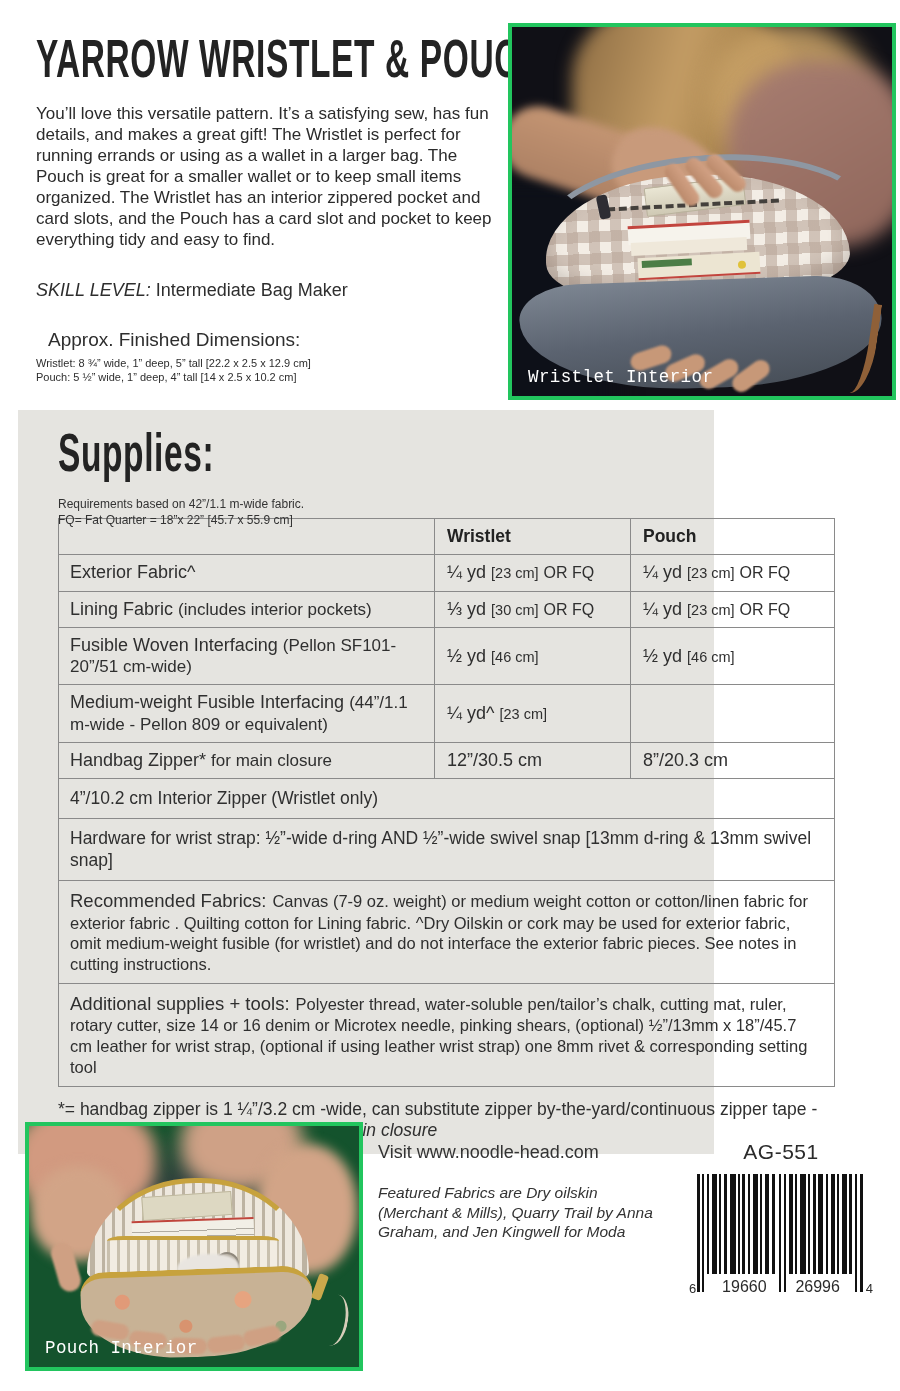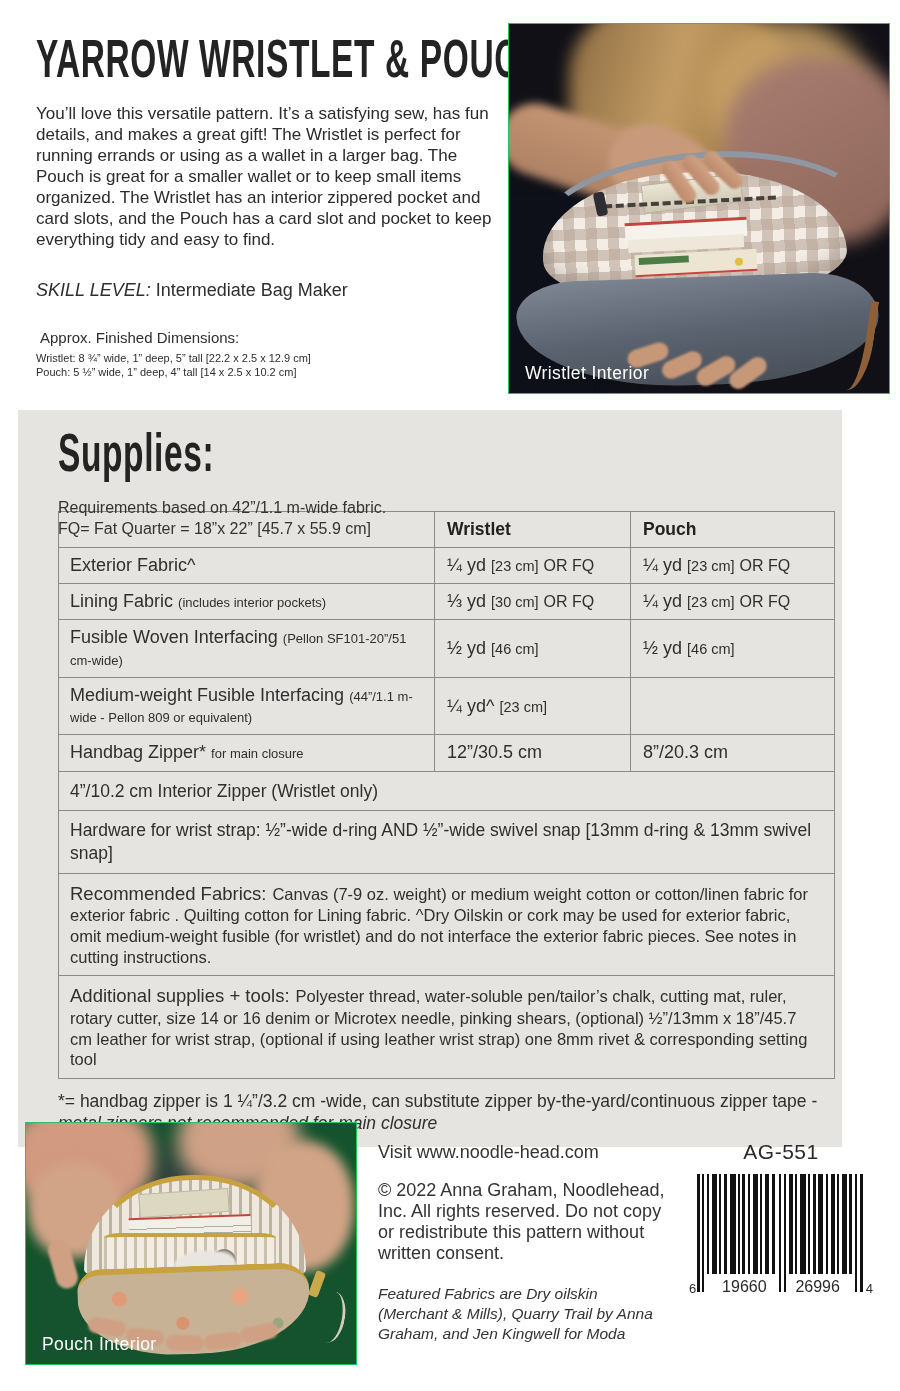--- a/index.html
+++ b/index.html
@@ -10,25 +10,25 @@
   .cond{display:inline-block;transform:scaleX(.62);transform-origin:0 50%;white-space:nowrap;
         font-weight:bold;color:#232323;letter-spacing:1px;}
 
   
   .intro{position:absolute;left:36px;top:30px;width:474px;}
   .intro h1{margin:0;font-size:54px;line-height:1.05;}
   .intro .lede{margin:16px 0 0;font-size:17px;line-height:1.24;color:#2b2b2b;}
   .skill{margin-top:30px;font-size:18px;}
   .skill .it{font-style:italic;}
   .dims{margin-top:28px;}
-  .dims .dh{font-size:15px;margin:0 4px 6px;}
+  .dims .dh{font-size:19px;margin:0 12px 6px;}
   .dims p{margin:2px 0;font-size:11px;}
 
   
-  .photo{position:absolute;overflow:hidden;border:1px solid #22c55e;background:#101016;}
+  .photo{position:absolute;overflow:hidden;border:4px solid #22c55e;background:#101016;font-family:Liberation Mono, monospace;}
   .photo .cap{position:absolute;left:16px;bottom:9px;color:#fff;font-size:17.5px;letter-spacing:.4px;z-index:40;}
   .ph-top{left:508px;top:23px;width:380px;height:369px;}
   .ph-bot{left:25px;top:1122px;width:330px;height:241px;background:#14532d;}
   .blob{position:absolute;}
 
   
   .t-hair{left:60px;top:-25px;width:230px;height:195px;background:linear-gradient(105deg,#8a6a42,#c39c64 45%,#97743f 80%);border-radius:45% 55% 60% 40%;filter:blur(8px);}
   .t-hair2{left:195px;top:-5px;width:165px;height:150px;background:#c7a066;border-radius:50%;filter:blur(12px);opacity:.9;}
   .t-sweater{left:215px;top:35px;width:185px;height:185px;background:linear-gradient(150deg,#a87e71,#8e655a);border-radius:45% 40% 40% 55%;filter:blur(9px);}
   .t-dark{left:-25px;top:150px;width:130px;height:250px;background:#0d1018;filter:blur(12px);}
@@ -88,32 +88,32 @@
   .b-cord{left:290px;top:168px;width:26px;height:52px;border-right:3px solid #d6cdb9;border-radius:50%;transform:rotate(10deg);}
   .b-f{width:38px;height:16px;background:#cfa083;border-radius:8px;filter:blur(1px);}
   .b-f1{left:62px;top:196px;transform:rotate(10deg);}
   .b-f2{left:100px;top:206px;transform:rotate(6deg);}
   .b-f3{left:140px;top:212px;transform:rotate(2deg);}
   .b-f4{left:178px;top:210px;transform:rotate(-6deg);}
   .b-f5{left:214px;top:202px;transform:rotate(-12deg);}
   .b-thumb{left:26px;top:116px;width:22px;height:50px;background:#cfa083;border-radius:11px;transform:rotate(-16deg);filter:blur(1px);}
 
   
-  .panel{position:absolute;left:18px;top:410px;width:824px;min-height:690px;background:#e5e4e0;
+  .panel{position:absolute;left:18px;top:410px;width:696px;min-height:690px;background:#e5e4e0;
          box-sizing:border-box;padding:8px 30px 12px 40px;}
   .panel h2{margin:6px 0 0;font-size:54px;line-height:1.05;}
-  .req{margin:16px 0 0;font-size:16px;line-height:1.32;color:#333;}
+  .req{margin:16px 0 18px;font-size:12px;line-height:1.32;color:#333;}
 
   table.sup{border-collapse:collapse;margin-top:-28px;margin-left:0;width:776px;table-layout:fixed;}
   table.sup td{border:1px solid #8a8a8a;vertical-align:middle;box-sizing:border-box;}
   td.ghost{border:0;background:transparent;}
   td.ch{font-weight:bold;font-size:17.5px;color:#222;padding:7px 12px;}
   col.c1{width:376px;} col.c2{width:196px;} col.c3{width:204px;}
   td.lbl{padding:7px 10px 7px 11px;font-size:18px;color:#2f2f2f;line-height:1.18;}
-  td.lbl .l2{font-size:13px;}
+  td.lbl .l2{font-size:17px;}
   td.val{padding:7px 8px 7px 12px;font-size:18px;color:#2f2f2f;}
   td.val .note{font-size:14.5px;}
   td.val .suf{font-size:16px;}
   td.fr{padding:8px 12px 8px 11px;color:#2f2f2f;margin-top:43px;}
   td.fr.lg{font-size:17.5px;line-height:1.3;}
   td.fr.md{font-size:16.5px;line-height:1.26;}
   td.fr .lead{font-size:18.5px;margin-right:6px;}
   .foot{margin:12px 0 0;font-size:17.5px;line-height:1.25;color:#2f2f2f;width:782px;}
   .foot .it{font-style:italic;}
 
@@ -253,21 +253,20 @@
     <div class="blob b-f b-f1"></div>
     <div class="blob b-f b-f2"></div>
     <div class="blob b-f b-f3"></div>
     <div class="blob b-f b-f4"></div>
     <div class="blob b-f b-f5"></div>
     <div class="cap">Pouch Interior</div>
   </div>
 
   <div class="visit">
     <p><span>Visit www.noodle-head.com</span><br></p>
-    <p>© 2022 Anna Graham, Noodlehead, Inc. All rights reserved. Do not copy or redistribute this pattern without written consent.</p>
     <p class="feat">Featured Fabrics are Dry oilskin (Merchant &amp; Mills), Quarry Trail by Anna Graham, and Jen Kingwell for Moda</p>
   </div>
 
   <div class="bc">
     <div class="sku">AG-551</div>
     <svg width="170" height="120" viewBox="0 0 168 120">
       <rect x="0" y="0" width="168" height="120" fill="#ffffff"></rect>
       <g fill="#111111">
         <rect x="0" y="0" width="3" height="118"></rect>
           <rect x="5" y="0" width="2" height="118"></rect>

